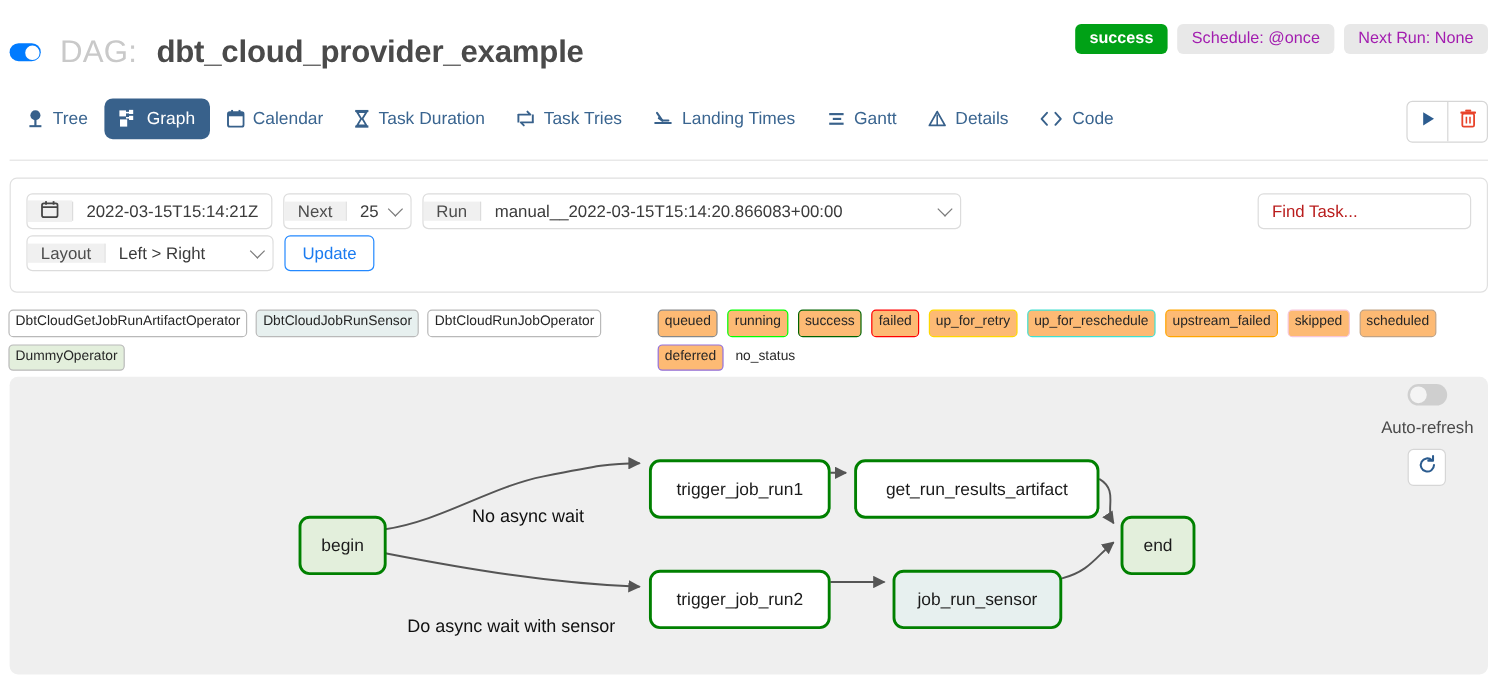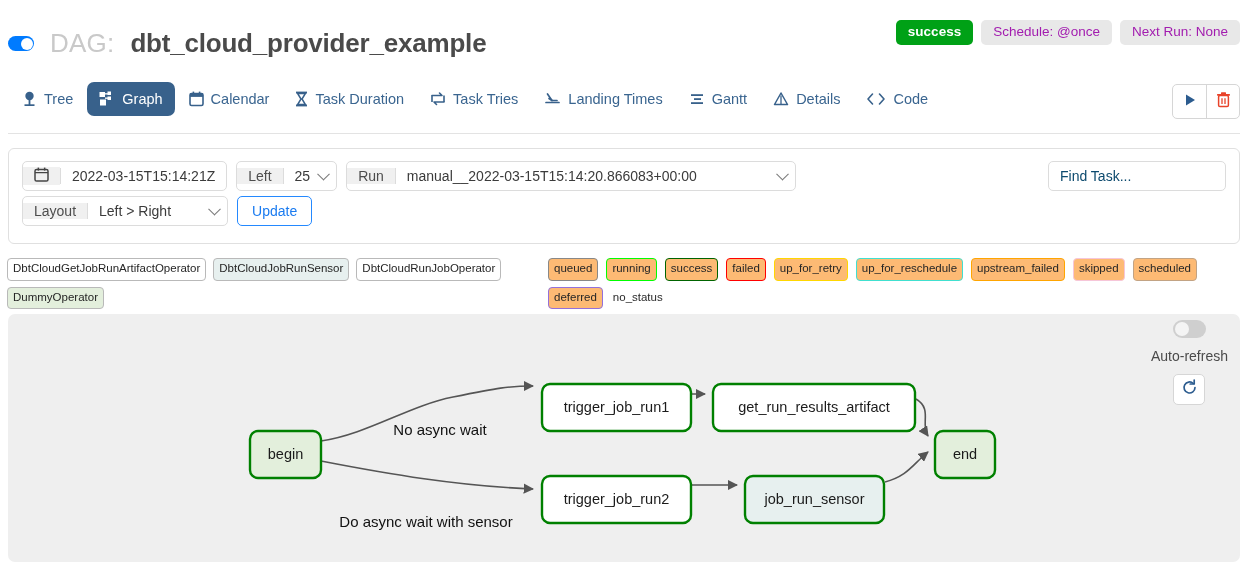--- a/index.html
+++ b/index.html
@@ -104,21 +104,21 @@
   }
   .btn-update {
     height:30px; padding:0 14px; background:#fff; border:1px solid #2489ff;
     border-radius:5px; color:#1a7bf0; font-size:14px; font-family:inherit;
     cursor:pointer; display:flex; align-items:center;
   }
   .find-task {
     position:absolute; right:13px; top:12px; width:178px; height:30px;
     border:1px solid #dcdcdc; border-radius:5px; background:#fff;
     display:flex; align-items:center; padding:0 11px;
-    font-size:14px; color:#0c4a6e;
+    font-size:14px; color:#b91c1c;
   }
 
   
   .legend { position:absolute; left:0; top:256px; width:1248px; height:50px; }
   .legend-ops { position:absolute; left:7px; top:2px; width:530px;
                 display:flex; flex-wrap:wrap; gap:6px 7px; }
   .legend-status { position:absolute; left:548px; top:2px; width:694px;
                    display:flex; flex-wrap:wrap; gap:6px 8px; align-items:center; }
   .chip {
     font-size:11.5px; line-height:1; padding:4px 5px 5px;
@@ -319,21 +319,21 @@
               <rect x="3.6" y="0.6" width="1.5" height="3" fill="#444"></rect>
               <rect x="9.9" y="0.6" width="1.5" height="3" fill="#444"></rect>
               <path d="M1 5.6 H14" stroke="#444" stroke-width="1.3"></path>
             </svg>
         </span>
       </div>
       <div class="grp-field">2022-03-15T15:14:21Z</div>
     </div>
 
     <div class="grp">
-      <div class="grp-addon">Left</div>
+      <div class="grp-addon">Next</div>
       <div class="grp-field sel">
         <span>25</span>
         <span class="caret"></span>
       </div>
     </div>
 
     <div class="grp">
       <div class="grp-addon">Run</div>
       <div class="grp-field sel" style="width:400px">
         <span>manual__2022-03-15T15:14:20.866083+00:00</span>

